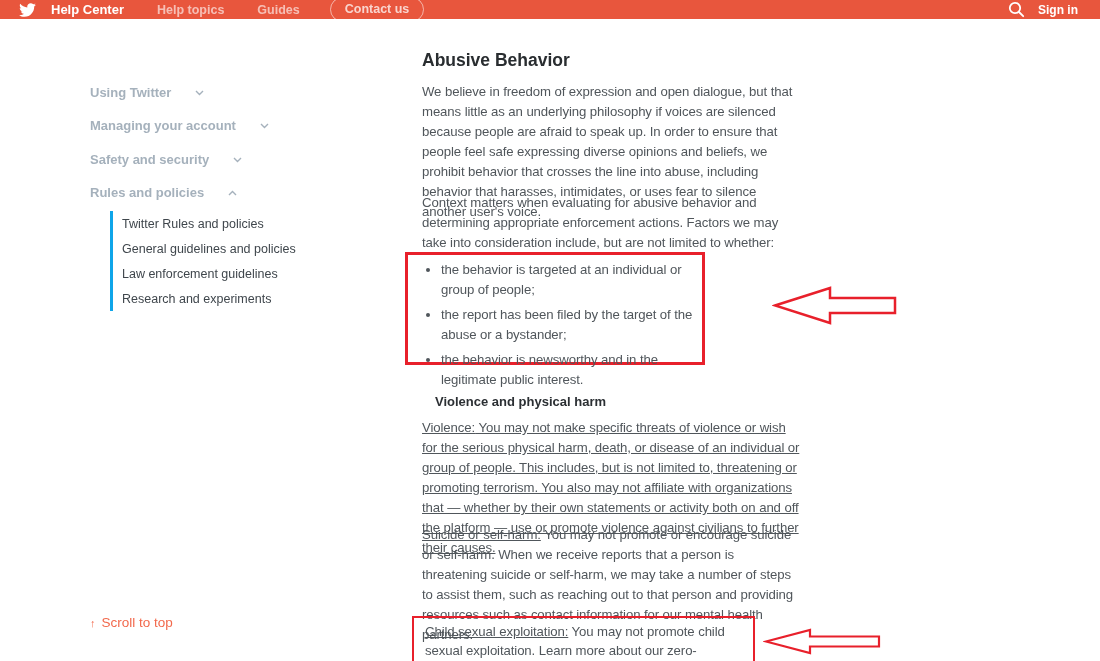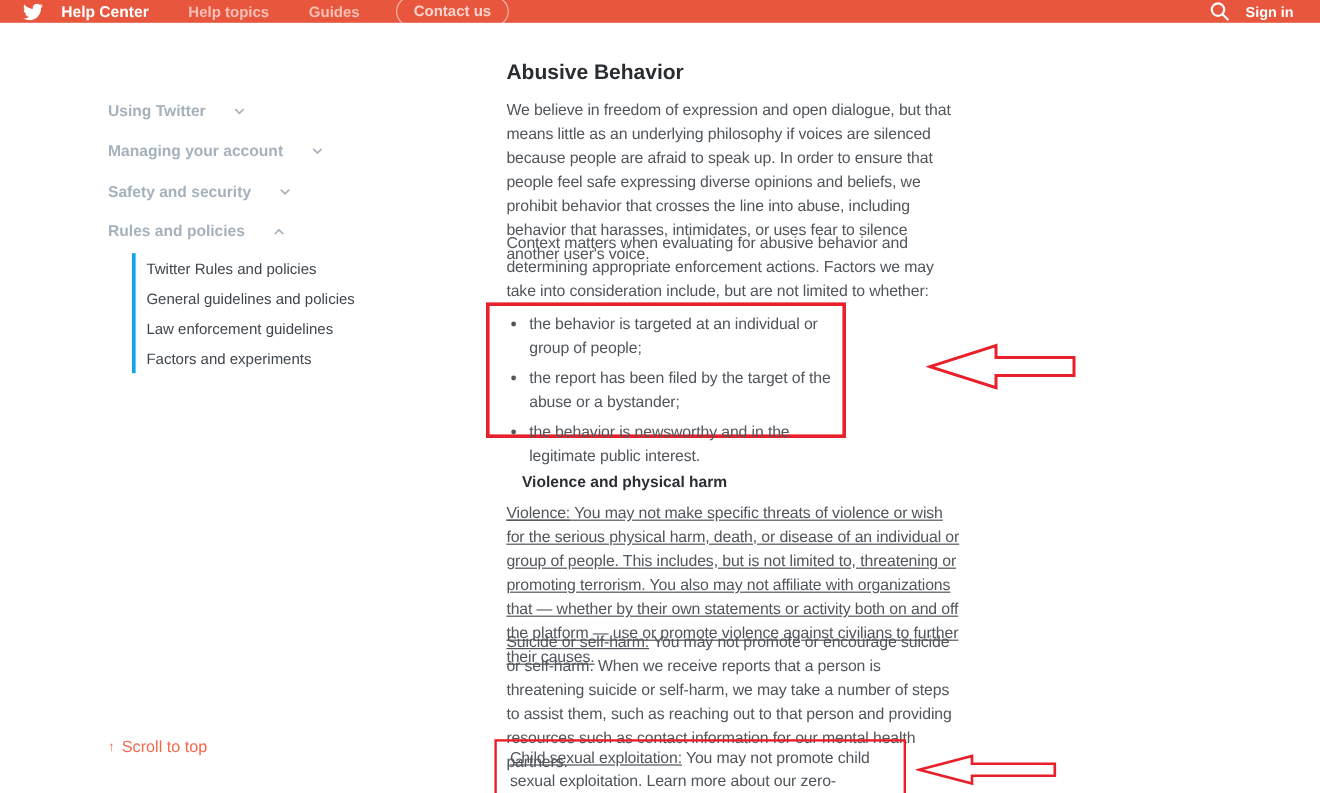--- a/index.html
+++ b/index.html
@@ -128,21 +128,21 @@
   <span>Rules and policies</span>
   <svg width="9" height="6" viewBox="0 0 9 6" fill="none" stroke="#A5B1BC" stroke-width="1.4">
       <path d="M1 5 L4.5 1.5 L8 5"></path>
     </svg>
 </div>
 
 <div class="subnav">
   <div class="subnav-item">Twitter Rules and policies</div>
   <div class="subnav-item">General guidelines and policies</div>
   <div class="subnav-item">Law enforcement guidelines</div>
-  <div class="subnav-item">Factors and experiments</div>
+  <div class="subnav-item">Research and experiments</div>
 </div>
 
 <div class="scroll-top">
   <span class="arrow-glyph">↑</span>
   <span>Scroll to top</span>
 </div>
 
 <h1 class="a-title">Abusive Behavior</h1>
 
 <p class="para p1">We believe in freedom of expression and open dialogue, but that means little as an underlying philosophy if voices are silenced because people are afraid to speak up. In order to ensure that people feel safe expressing diverse opinions and beliefs, we prohibit behavior that crosses the line into abuse, including behavior that harasses, intimidates, or uses fear to silence another user's voice.</p>

